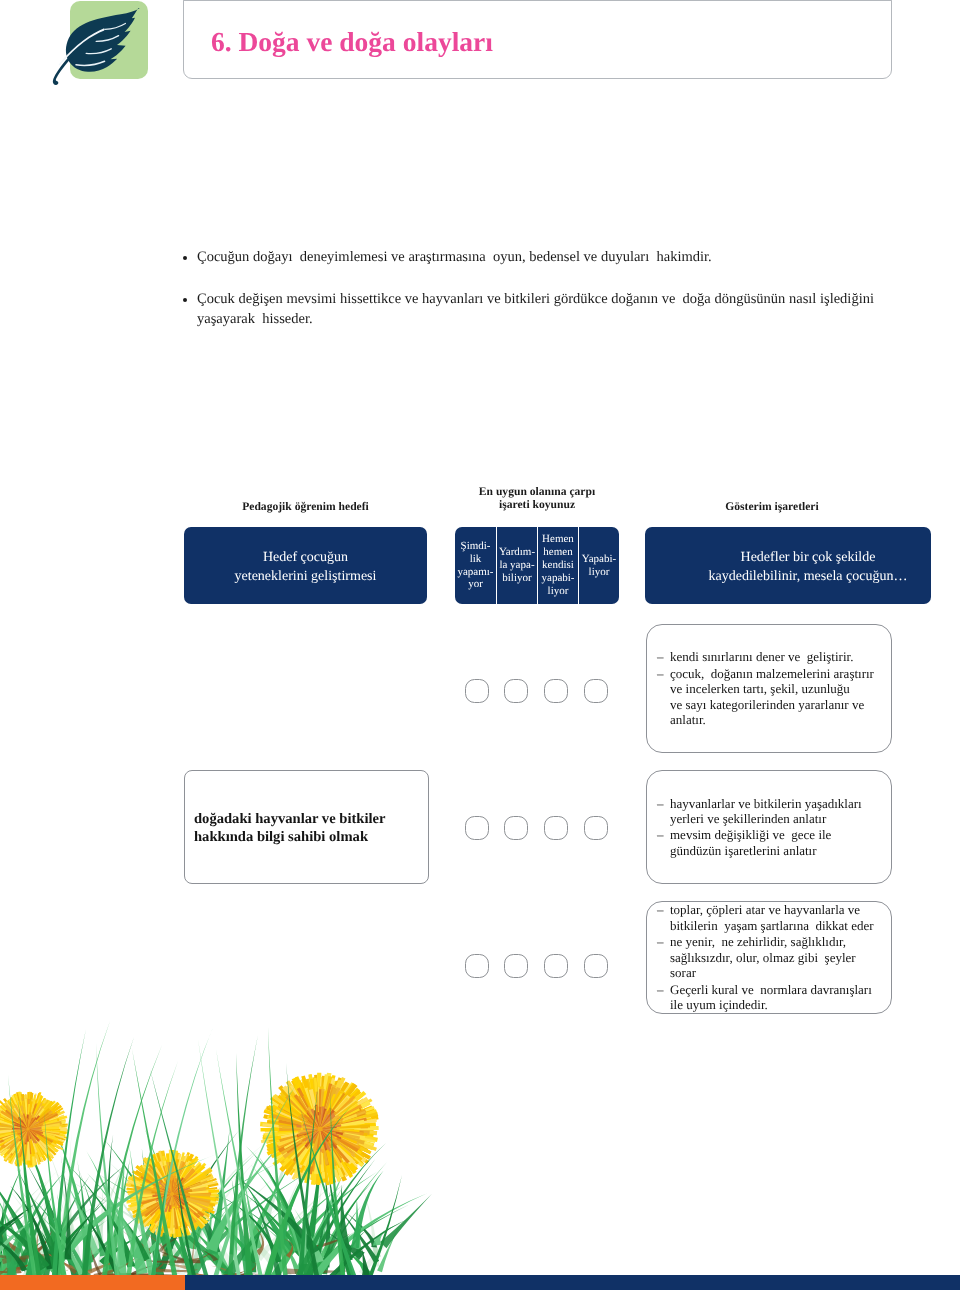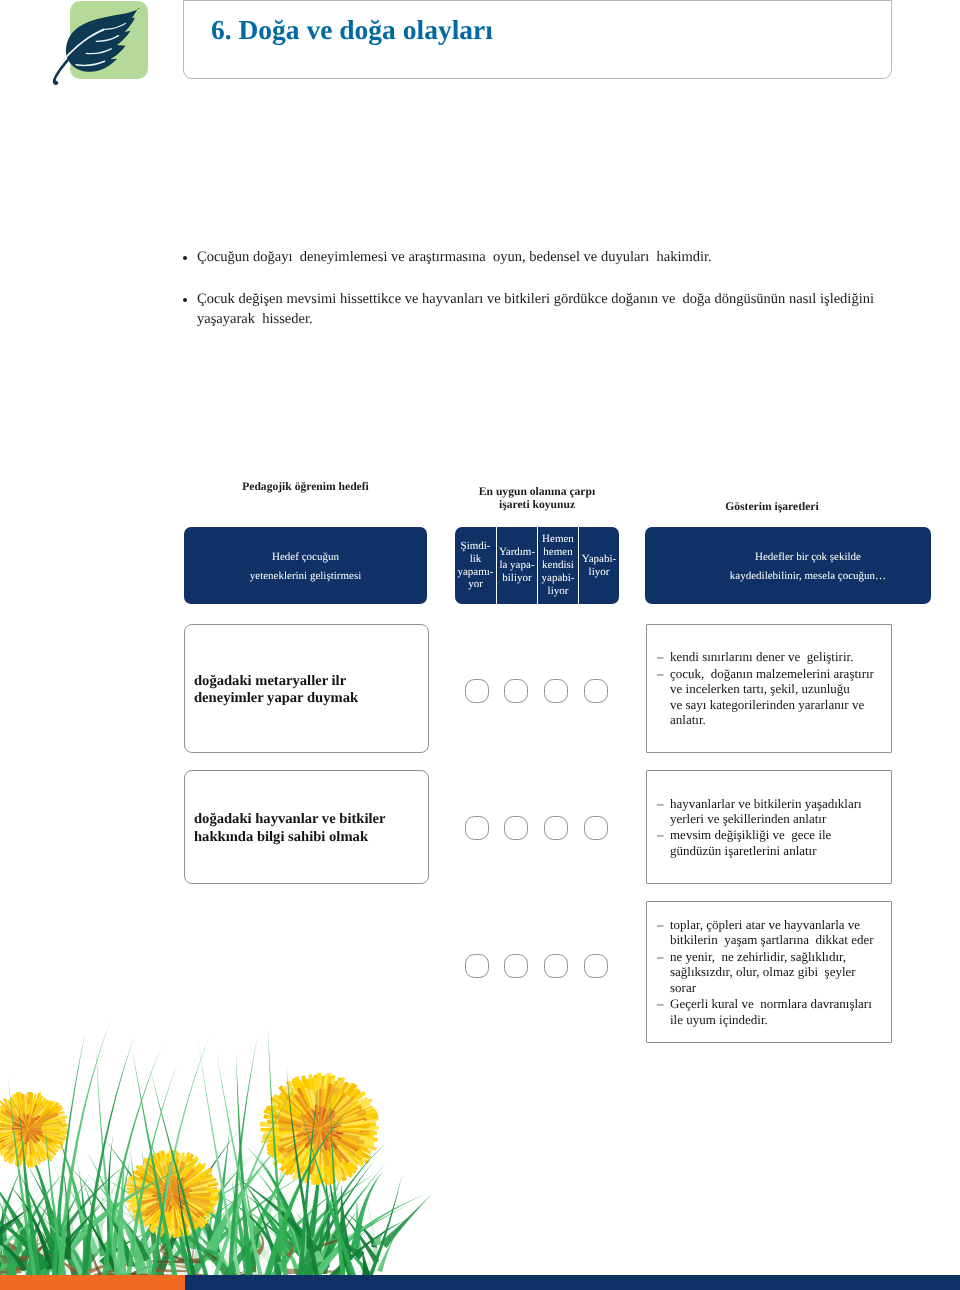--- a/index.html
+++ b/index.html
@@ -8,52 +8,52 @@
   .page{position:absolute;left:0;top:0;width:960px;height:1290px;overflow:hidden;}
 
   
   .leaf-badge{position:absolute;left:70px;top:1px;width:78px;height:78px;
               background:#b5d998;border-radius:10px;}
   .leaf-svg{position:absolute;left:50px;top:-4px;width:120px;height:96px;overflow:visible;}
   .title-box{position:absolute;left:183px;top:-8px;width:709px;height:87px;
              border:1px solid #b4b8bd;border-radius:9px;background:#fff;
              box-sizing:border-box;}
   .title-box-topline{position:absolute;left:184px;top:0px;width:707px;height:1px;background:#b4b8bd;}
-  .title-text{position:absolute;left:211px;top:16px;font-size:27.5px;font-weight:bold;
-              color:#0369a1;line-height:27.5px;}
+  .title-text{position:absolute;left:211px;top:28px;font-size:27.5px;font-weight:bold;
+              color:#ec4899;line-height:27.5px;}
 
   
   .bullets{position:absolute;left:183px;top:247px;width:708px;}
   .bullet{position:relative;padding-left:14px;font-size:14.5px;color:#1b1b1b;
           line-height:20.4px;margin-bottom:21.5px;white-space:pre-wrap;}
   .bullet::before{content:"";position:absolute;left:0px;top:9.3px;width:4.2px;height:4.2px;
                   border-radius:50%;background:#1b1b1b;}
 
   
   .cap{position:absolute;font-size:11.6px;font-weight:bold;color:#1b1b1b;
        text-align:center;line-height:13.4px;white-space:pre-line;}
 
   
   .navy{position:absolute;background:#103166;border-radius:7px;color:#fff;
         display:flex;align-items:center;justify-content:center;text-align:center;}
-  .navy .t{font-size:11px;line-height:19.5px;white-space:pre-line;padding-top:3px;}
+  .navy .t{font-size:14px;line-height:19.5px;white-space:pre-line;padding-top:3px;}
   #navy-left{left:184px;top:527px;width:243px;height:77px;}
   #navy-mid{left:455px;top:527px;width:164px;height:77px;display:flex;}
   #navy-right{left:645px;top:527px;width:246px;height:77px;padding-left:40px;}
   .subcol{flex:0 0 auto;height:100%;display:flex;align-items:center;
           justify-content:center;text-align:center;font-size:11px;line-height:12.9px;
           box-sizing:border-box;white-space:pre-line;}
   .subcol + .subcol{border-left:1.2px solid #fff;}
 
   
   .rowbox{position:absolute;border:1px solid #8e9197;border-radius:8px;background:#fff;
           box-sizing:border-box;display:flex;align-items:center;}
   .rowbox .goal{font-size:14.6px;font-weight:bold;color:#141414;line-height:17.2px;
                 padding-left:9px;white-space:pre-line;padding-top:3px;}
-  .evidence{position:absolute;border:1px solid #8e9197;border-radius:1px;background:#fff;
+  .evidence{position:absolute;border:1px solid #8e9197;border-radius:16px;background:#fff;
             box-sizing:border-box;display:flex;align-items:center;}
   .evlist{font-size:13px;line-height:15.5px;color:#141414;padding-left:10px;}
   .evitem{position:relative;padding-left:13px;white-space:pre-wrap;}
   .evitem + .evitem{margin-top:0.8px;}
   .evitem::before{content:"\2013";position:absolute;left:0;top:0;}
   .checks{position:absolute;display:flex;}
   .cbox{width:24px;height:24px;box-sizing:border-box;border:1px solid #8e9195;border-radius:9.5px;background:#fff;}
   .cbox + .cbox{margin-left:15.8px;}
 
   
@@ -117,21 +117,21 @@
   </svg>
   <div class="title-box"></div>
   <div class="title-box-topline"></div>
   <div class="title-text">6. Doğa ve doğa olayları</div>
 
   <div class="bullets">
     <div class="bullet">Çocuğun doğayı  deneyimlemesi ve araştırmasına  oyun, bedensel ve duyuları  hakimdir.</div>
     <div class="bullet">Çocuk değişen mevsimi hissettikce ve hayvanları ve bitkileri gördükce doğanın ve  doğa döngüsünün nasıl işlediğini yaşayarak  hisseder.</div>
   </div>
 
-  <div class="cap" style="left:183px;top:480px;width:245px;">Pedagojik öğrenim hedefi</div>
+  <div class="cap" style="left:183px;top:500px;width:245px;">Pedagojik öğrenim hedefi</div>
   <div class="cap" style="left:439px;top:485px;width:196px;">En uygun olanına çarpı
 işareti koyunuz</div>
   <div class="cap" style="left:649px;top:500px;width:246px;">Gösterim işaretleri</div>
 
   <div class="navy" id="navy-left">
     <div class="t">Hedef çocuğun
 yeteneklerini geliştirmesi</div>
   </div>
   <div class="navy" id="navy-mid">
     <div class="subcol" style="width:41px">Şimdi-
@@ -147,24 +147,20 @@
 yapabi-
 liyor</div>
     <div class="subcol" style="width:41px">Yapabi-
 liyor</div>
   </div>
   <div class="navy" id="navy-right">
     <div class="t">Hedefler bir çok şekilde
 kaydedilebilinir, mesela çocuğun…</div>
   </div>
 
-  <div class="rowbox" style="left:184px;top:624px;width:245px;height:129px;">
-    <div class="goal">doğadaki metaryaller ilr
-deneyimler yapar duymak</div>
-  </div>
   <div class="checks" style="left:464.7px;top:678.8px;">
     <div class="cbox"></div>
     <div class="cbox"></div>
     <div class="cbox"></div>
     <div class="cbox"></div>
   </div>
   <div class="evidence" style="left:646px;top:624px;width:246px;height:129px;">
     <div class="evlist">
       <div class="evitem">kendi sınırlarını dener ve  geliştirir.</div>
       <div class="evitem">çocuk,  doğanın malzemelerini araştırır
@@ -192,21 +188,21 @@
 gündüzün işaretlerini anlatır</div>
     </div>
   </div>
 
   <div class="checks" style="left:464.7px;top:953.8px;">
     <div class="cbox"></div>
     <div class="cbox"></div>
     <div class="cbox"></div>
     <div class="cbox"></div>
   </div>
-  <div class="evidence" style="left:646px;top:901px;width:246px;height:142px;">
+  <div class="evidence" style="left:646px;top:901px;width:246px;height:113px;">
     <div class="evlist">
       <div class="evitem">toplar, çöpleri atar ve hayvanlarla ve
 bitkilerin  yaşam şartlarına  dikkat eder</div>
       <div class="evitem">ne yenir,  ne zehirlidir, sağlıklıdır,
 sağlıksızdır, olur, olmaz gibi  şeyler
 sorar</div>
       <div class="evitem">Geçerli kural ve  normlara davranışları
 ile uyum içindedir.</div>
     </div>
   </div>

